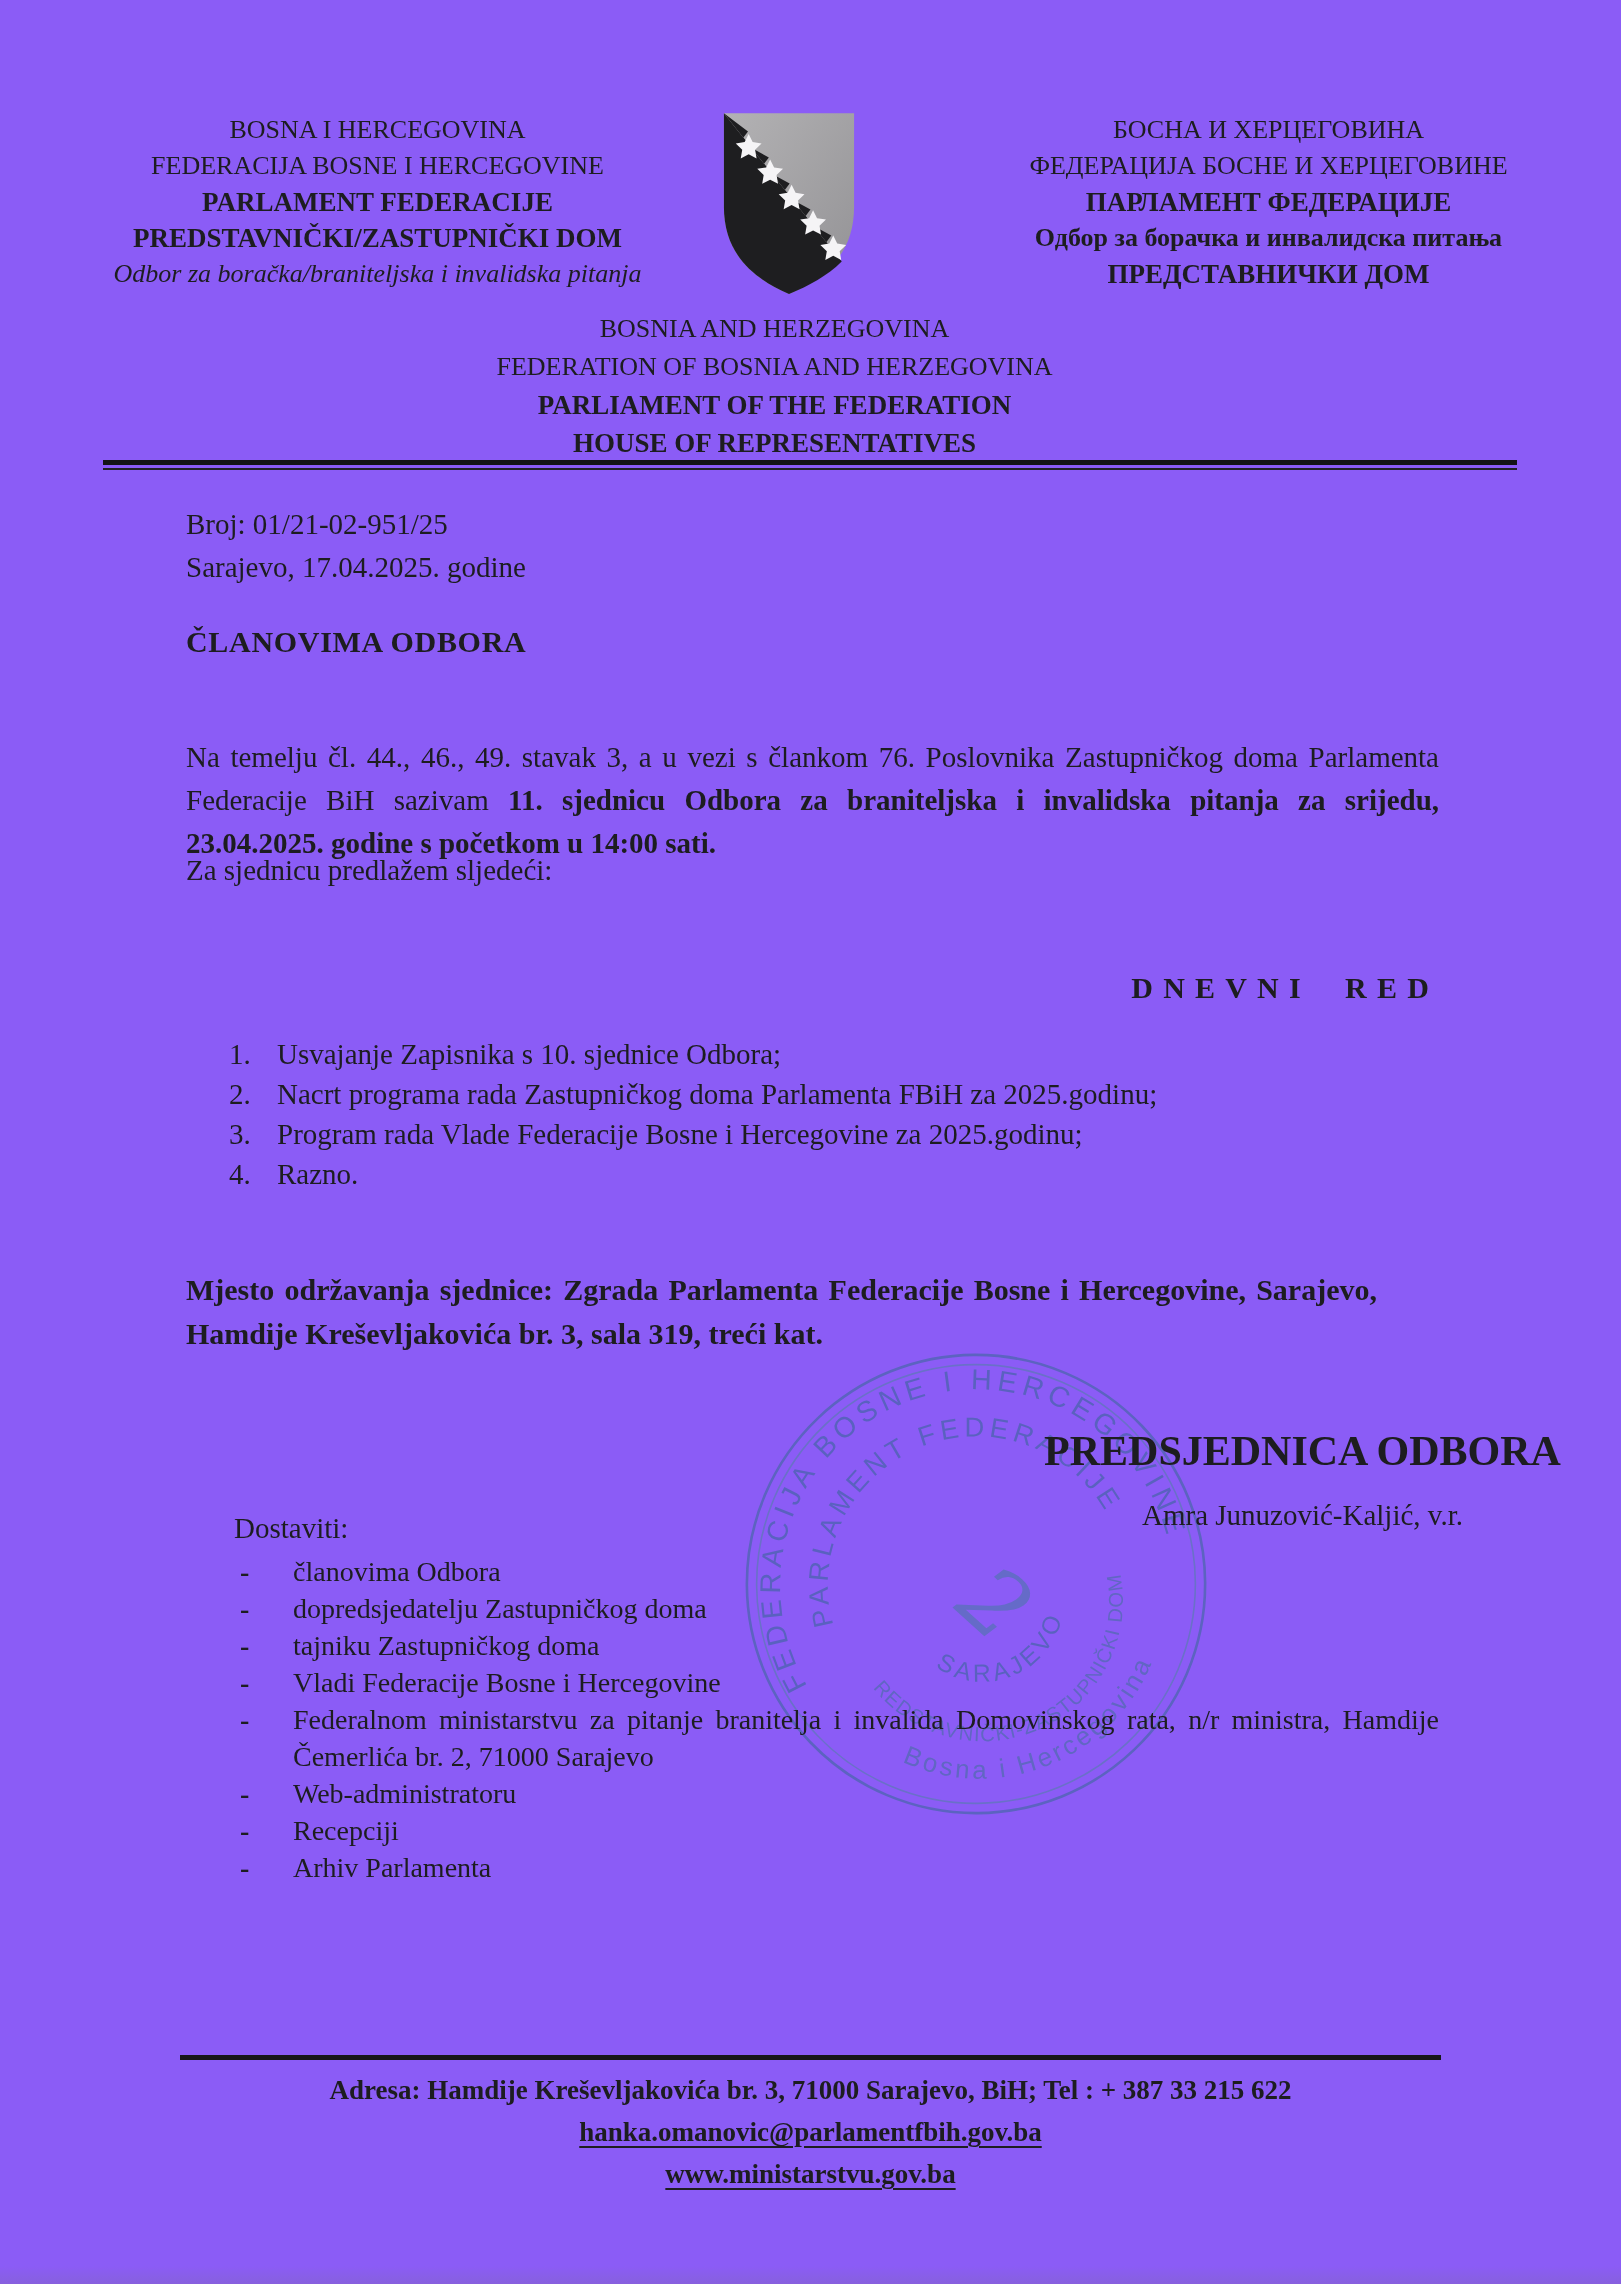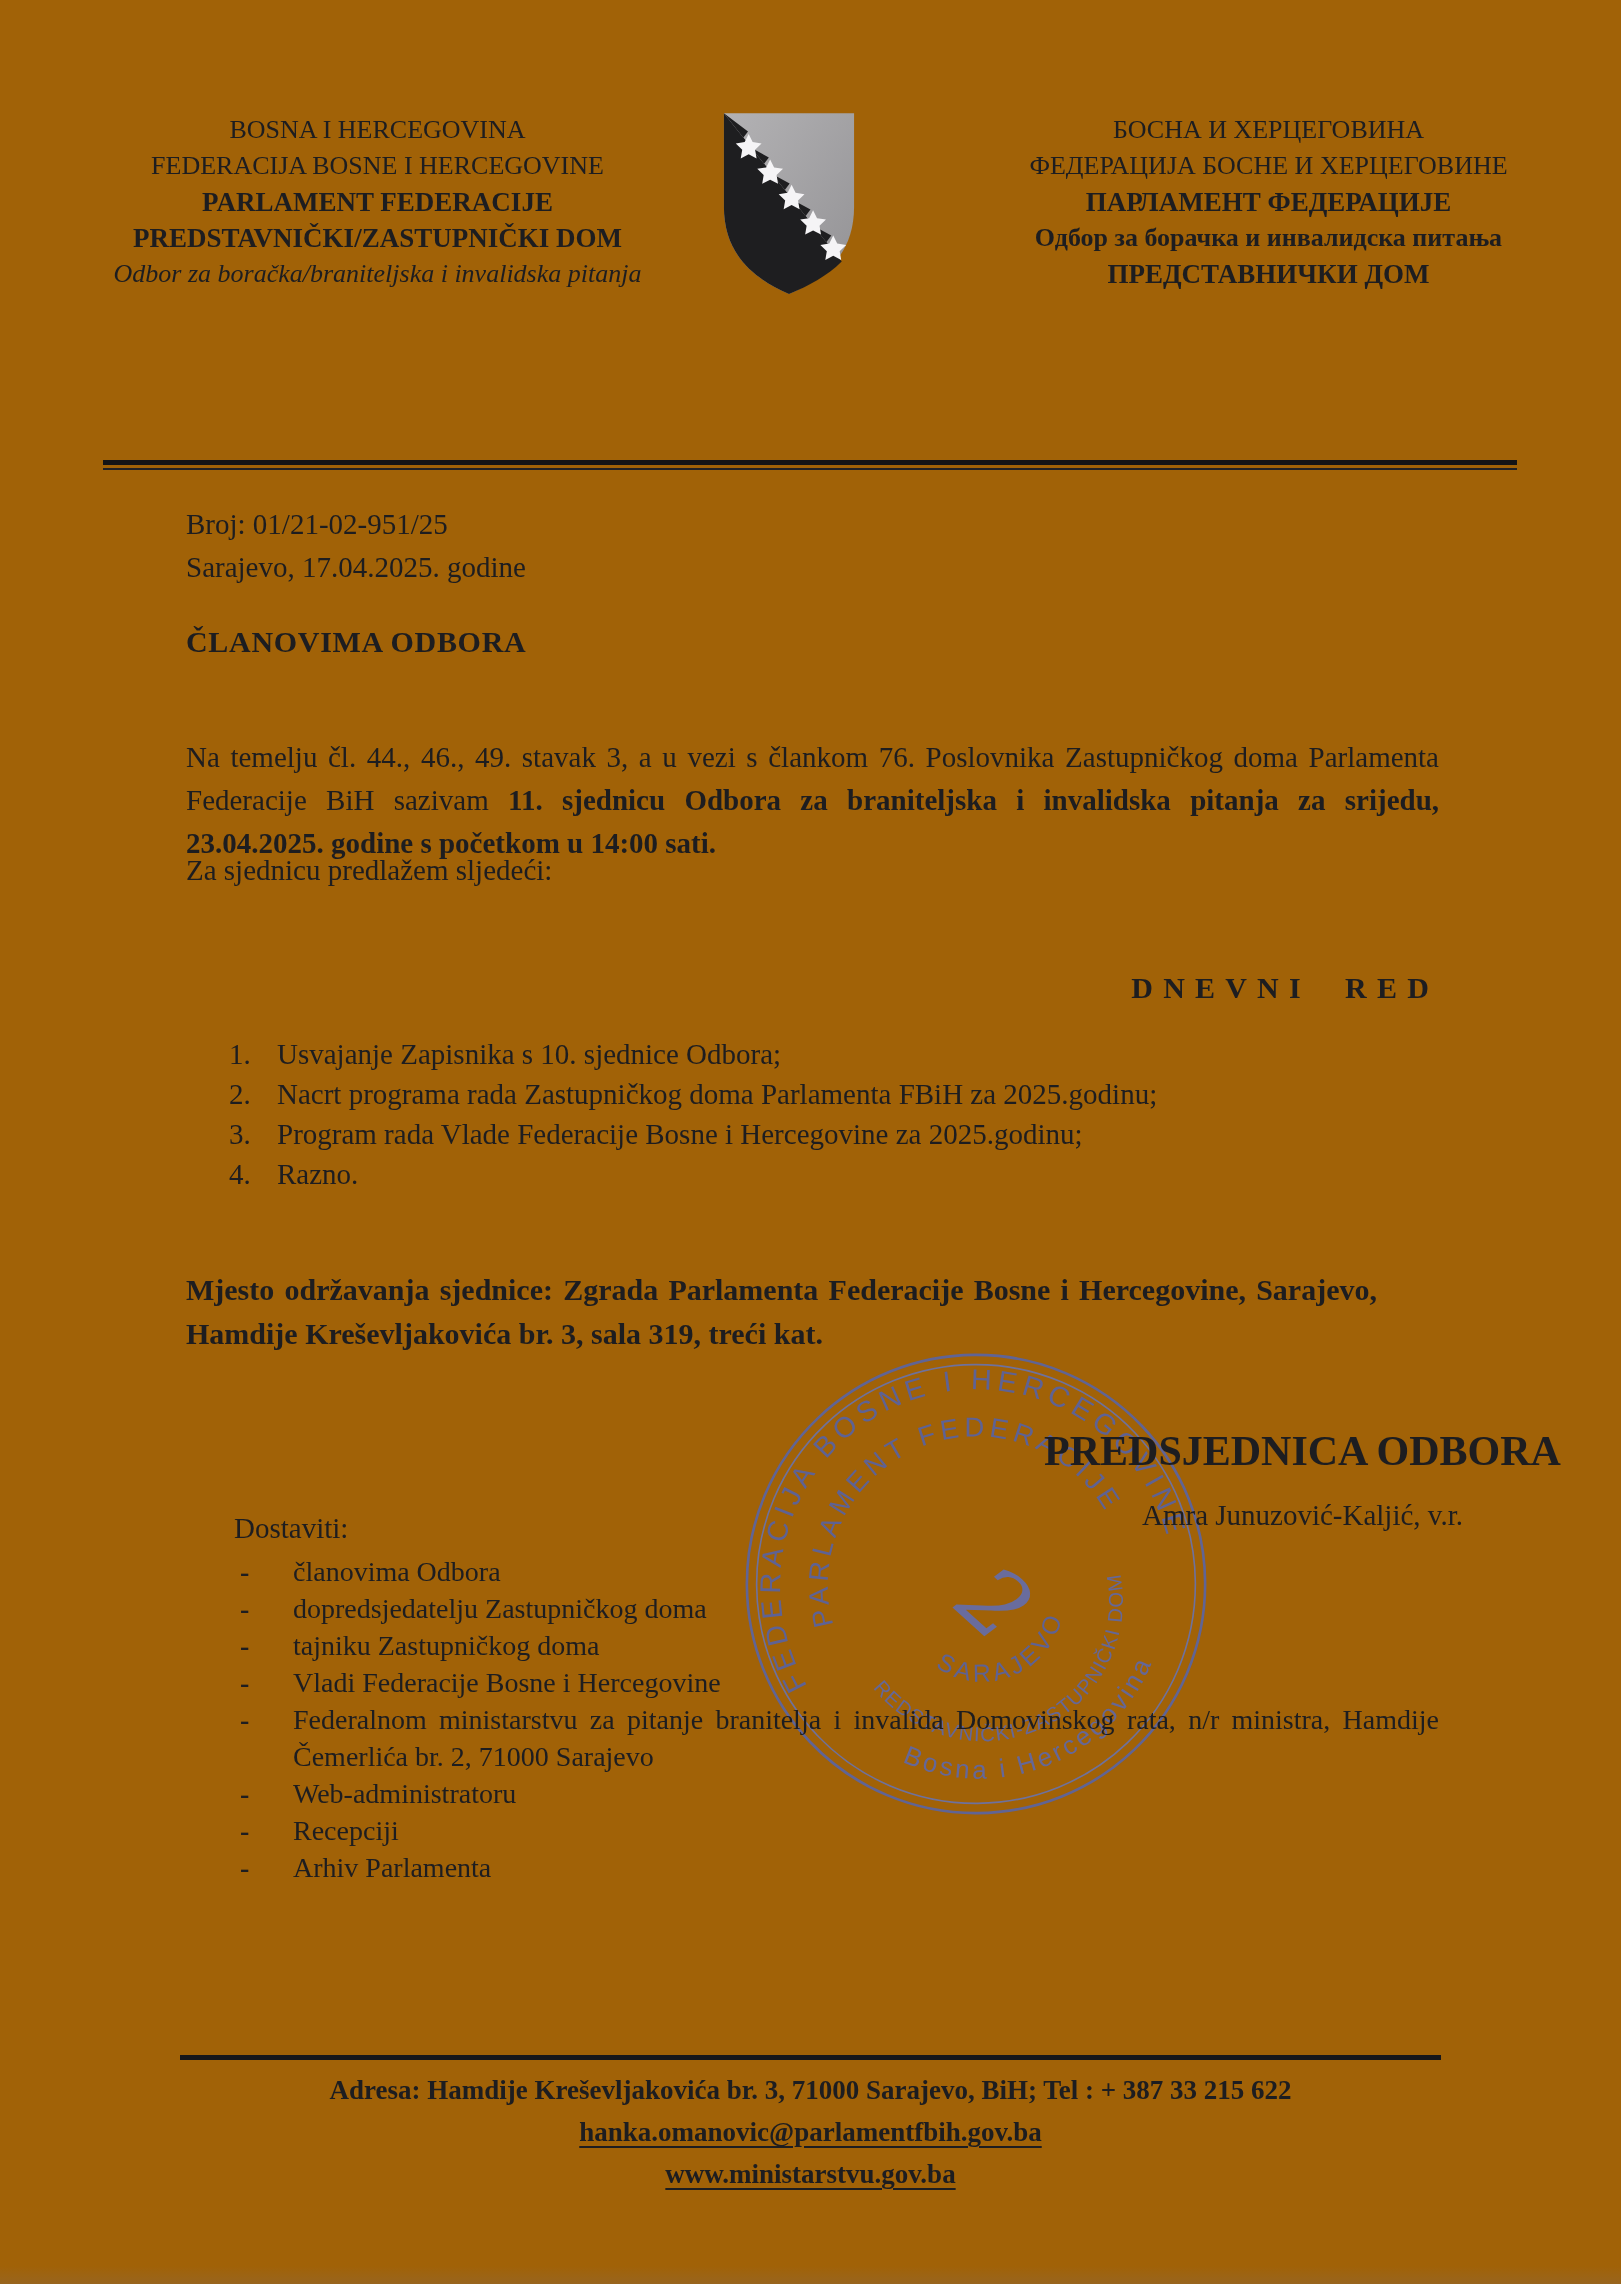--- a/index.html
+++ b/index.html
@@ -1,21 +1,21 @@
 <!DOCTYPE html>
 <html lang="bs" style="font-size:10.4px"><head>
 <meta charset="utf-8">
 <title>Poziv na 11. sjednicu Odbora</title>
 <style>
   html,body{margin:0;padding:0;background:#d9d8dc;}
   .page{
     position:relative;
     width:1621px;height:2284px;
     margin:0 auto;
-    background:#a16207;
+    background:#8b5cf6;
     font-family:"Liberation Serif","DejaVu Serif",serif;
     color:#1d1d20;
     overflow:hidden;
   }
   
   .lh-left{position:absolute;left:83px;top:112px;width:589px;text-align:center;}
   .lh-right{position:absolute;left:956px;top:112px;width:625px;text-align:center;}
   .lh-line{font-size:26px;line-height:36px;}
   .lh-line.bold{font-weight:bold;font-size:27px;}
   .lh-line.bolditalic{font-weight:normal;font-style:italic;font-size:26px;}
@@ -106,20 +106,26 @@
   </div>
 
   <div class="lh-right">
     <div class="lh-line">БОСНА И ХЕРЦЕГОВИНА</div>
     <div class="lh-line">ФЕДЕРАЦИЈА БОСНЕ И ХЕРЦЕГОВИНЕ</div>
     <div class="lh-line bold">ПАРЛАМЕНТ ФЕДЕРАЦИЈЕ</div>
     <div class="lh-line bold" style="font-size:26px">Одбор за борачка и инвалидска питања</div>
     <div class="lh-line bold">ПРЕДСТАВНИЧКИ ДОМ</div>
   </div>
 
+  <div class="lh-english">
+    <div class="lh-line">BOSNIA AND HERZEGOVINA</div>
+    <div class="lh-line">FEDERATION OF BOSNIA AND HERZEGOVINA</div>
+    <div class="lh-line bold">PARLIAMENT OF THE FEDERATION</div>
+    <div class="lh-line bold">HOUSE OF REPRESENTATIVES</div>
+  </div>
 
   <div class="rule-top"></div>
 
   <div class="meta">
     <div>Broj: 01/21-02-951/25</div>
     <div>Sarajevo, 17.04.2025. godine</div>
   </div>
 
   <div class="recipient">ČLANOVIMA ODBORA</div>
 

